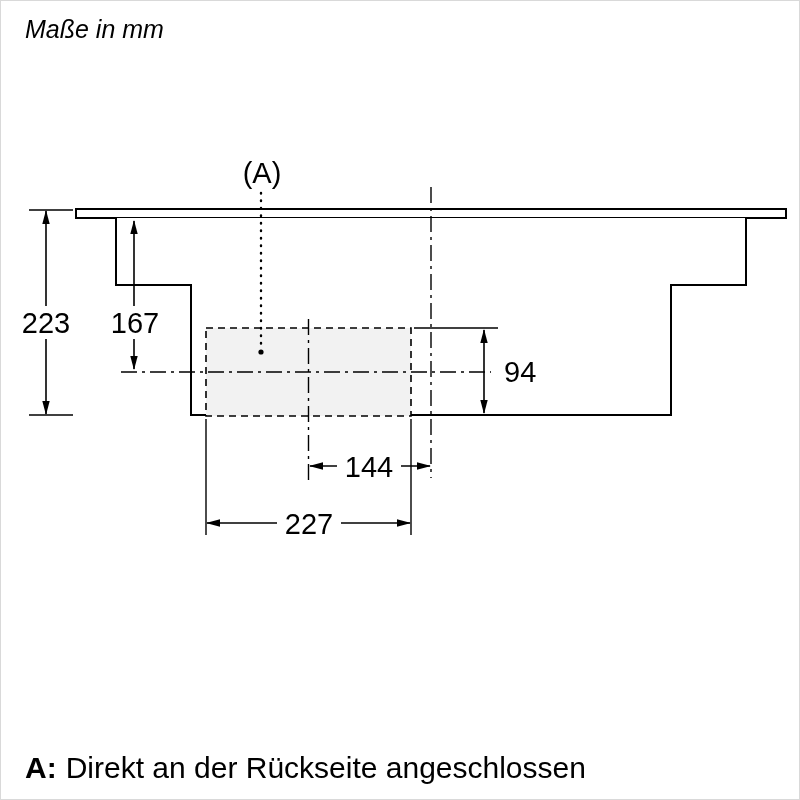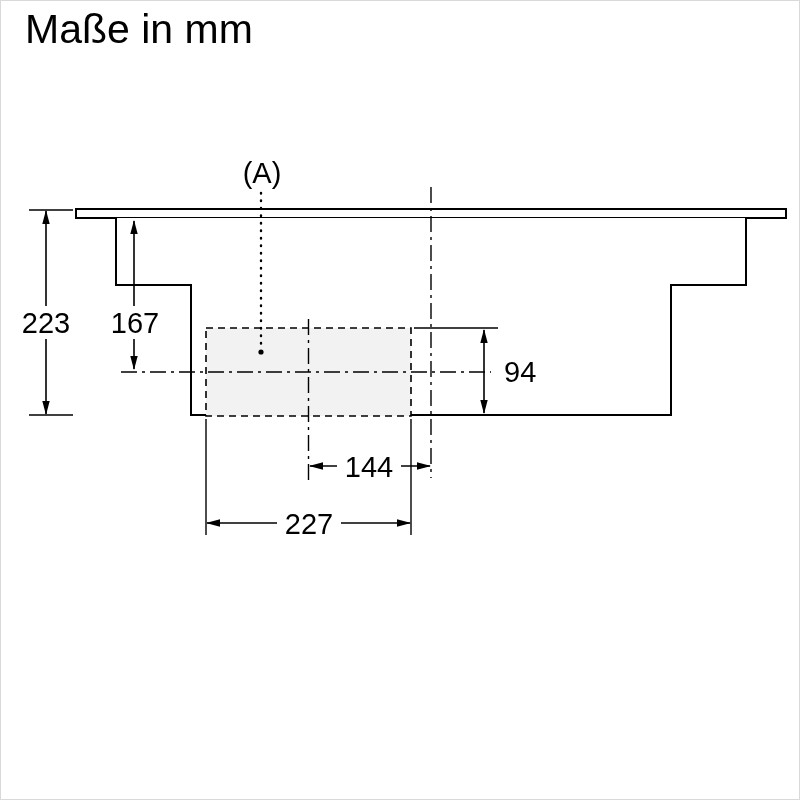--- a/index.html
+++ b/index.html
@@ -11,23 +11,24 @@
     border: 1px solid #d9d9d9;
     box-sizing: border-box;
     font-family: "Liberation Sans", sans-serif;
     color: #000000;
     overflow: hidden;
   }
   .header {
     position: absolute;
     left: 24px;
     top: 8px;
-    font-size: 41px;
+    font-size: 25px;
     line-height: 40px;
     color: #000;
+    font-style: italic;
   }
   .footnote {
     position: absolute;
     left: 24px;
     top: 748px;
     font-size: 30px;
     line-height: 38px;
     color: #000;
     white-space: nowrap;
   }
@@ -102,14 +103,17 @@
 
     <g>
       <line x1="205" y1="418" x2="205" y2="534" stroke="#000" stroke-width="1.4"></line>
       <line x1="410" y1="418" x2="410" y2="534" stroke="#000" stroke-width="1.4"></line>
       <line x1="206" y1="522" x2="409" y2="522" stroke="#000" stroke-width="1.6" marker-start="url(#arr)" marker-end="url(#arr)"></line>
       <rect x="276" y="506" width="64" height="33" fill="#ffffff"></rect>
       <text x="308" y="523" text-anchor="middle" dominant-baseline="central">227</text>
     </g>
   </svg>
 
+  <div class="footnote">
+    <span class="fn-label">A:</span><span>Direkt an der Rückseite angeschlossen</span>
+  </div>
 
 </div>
 
 </body></html>

